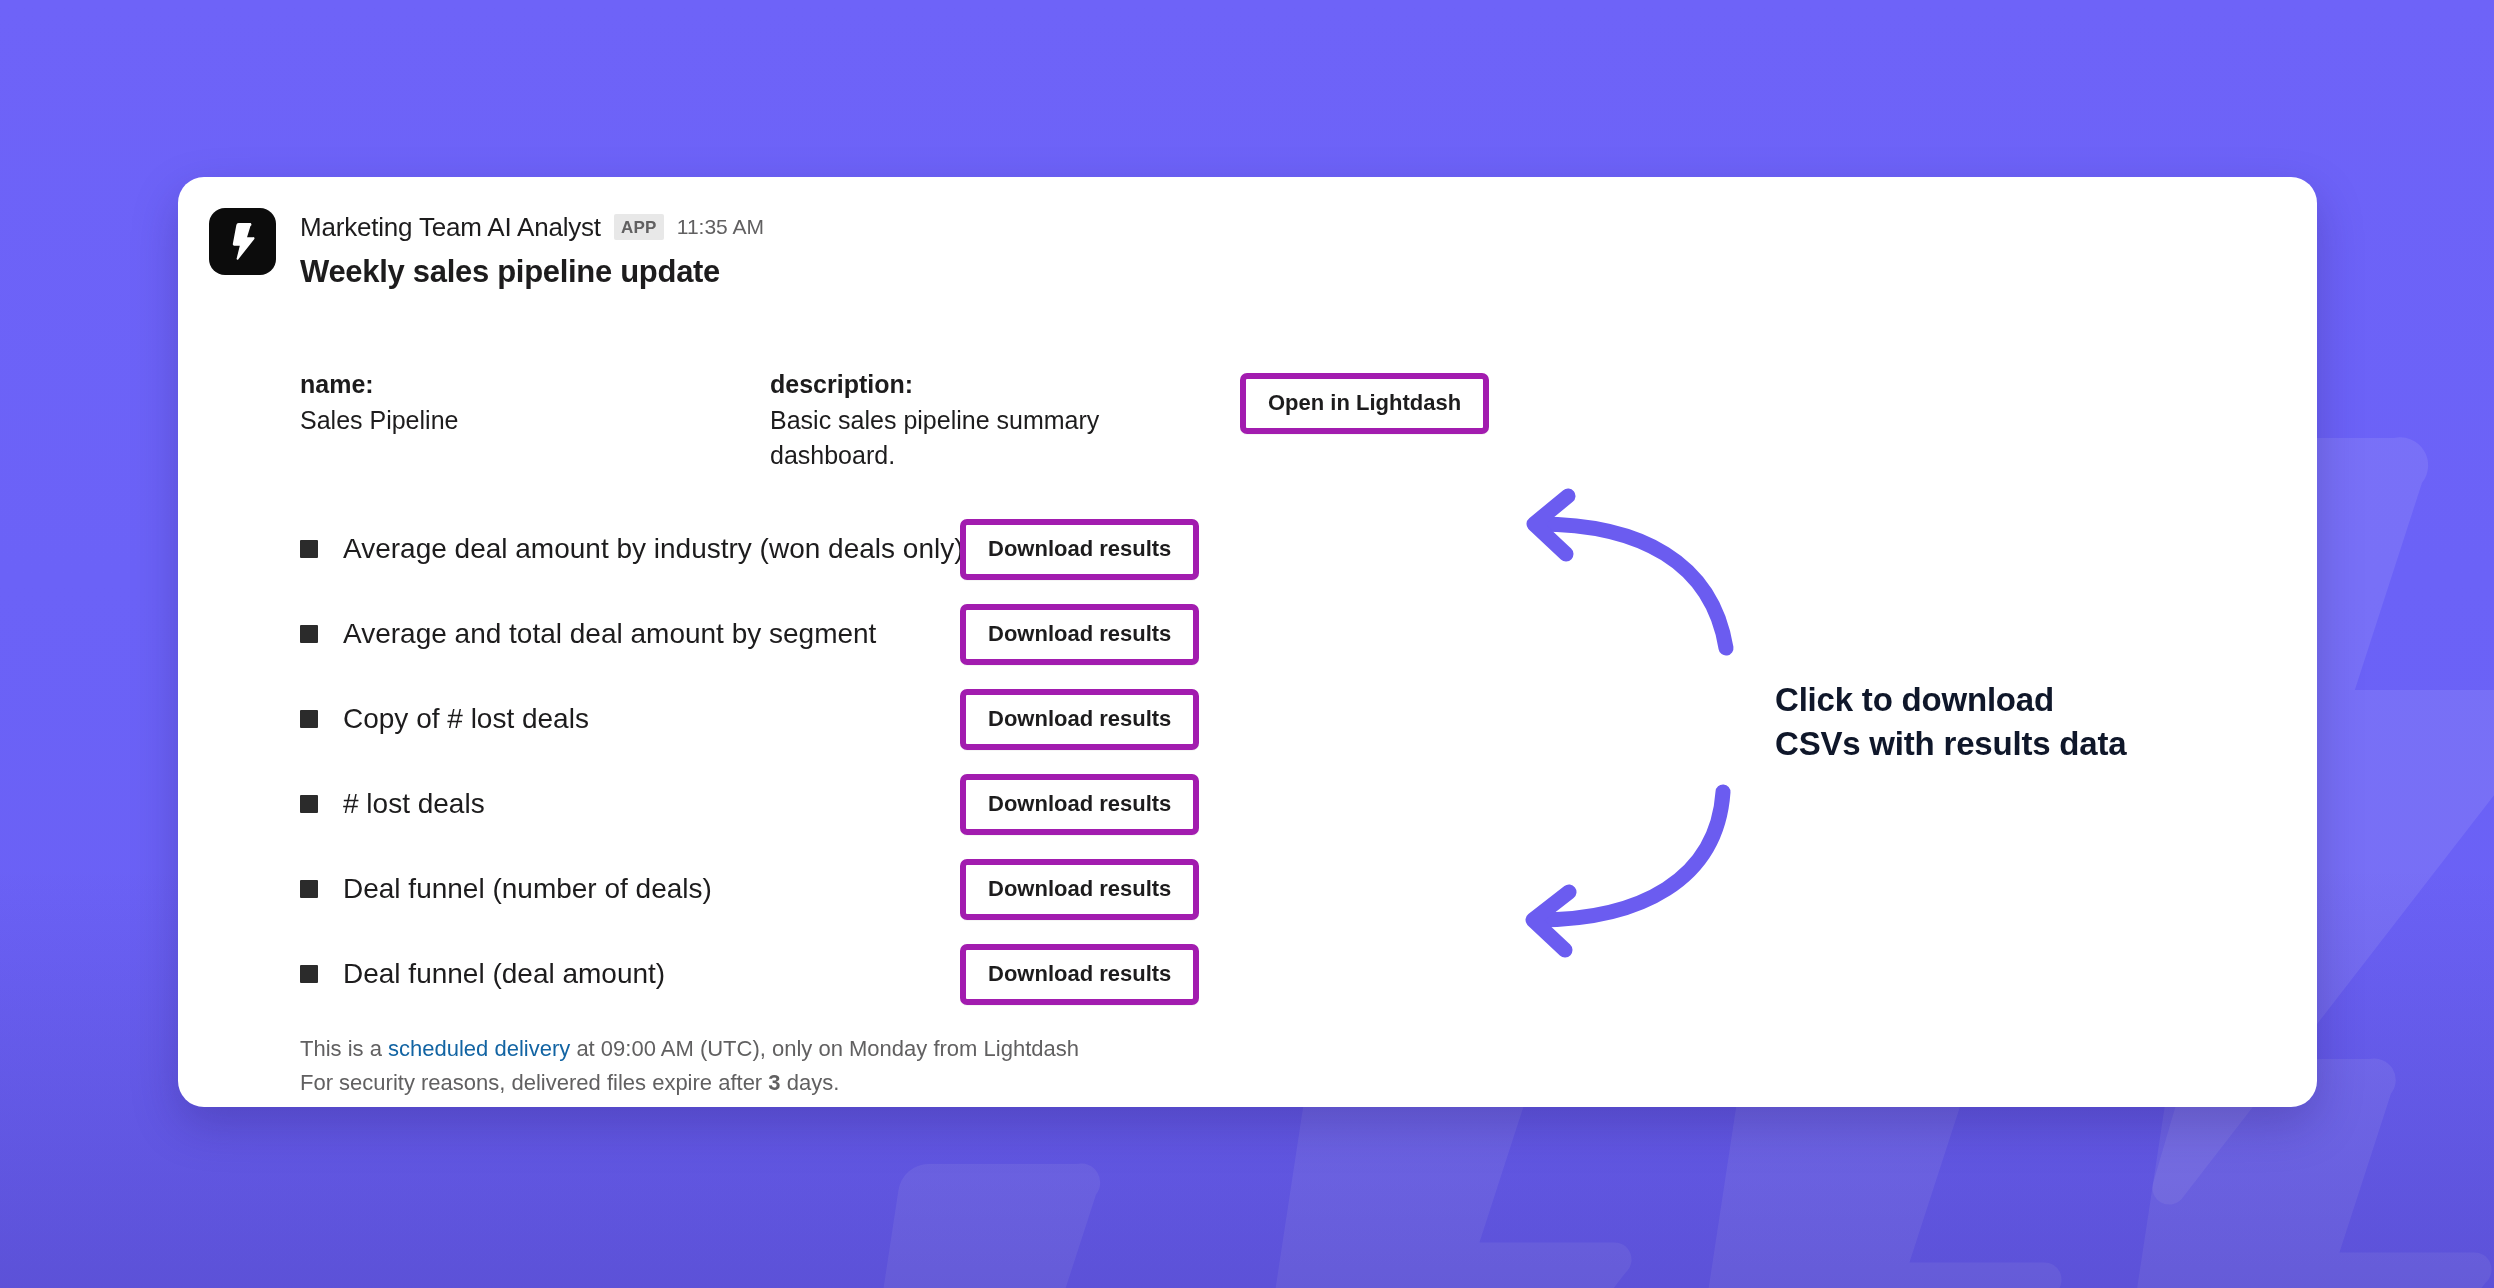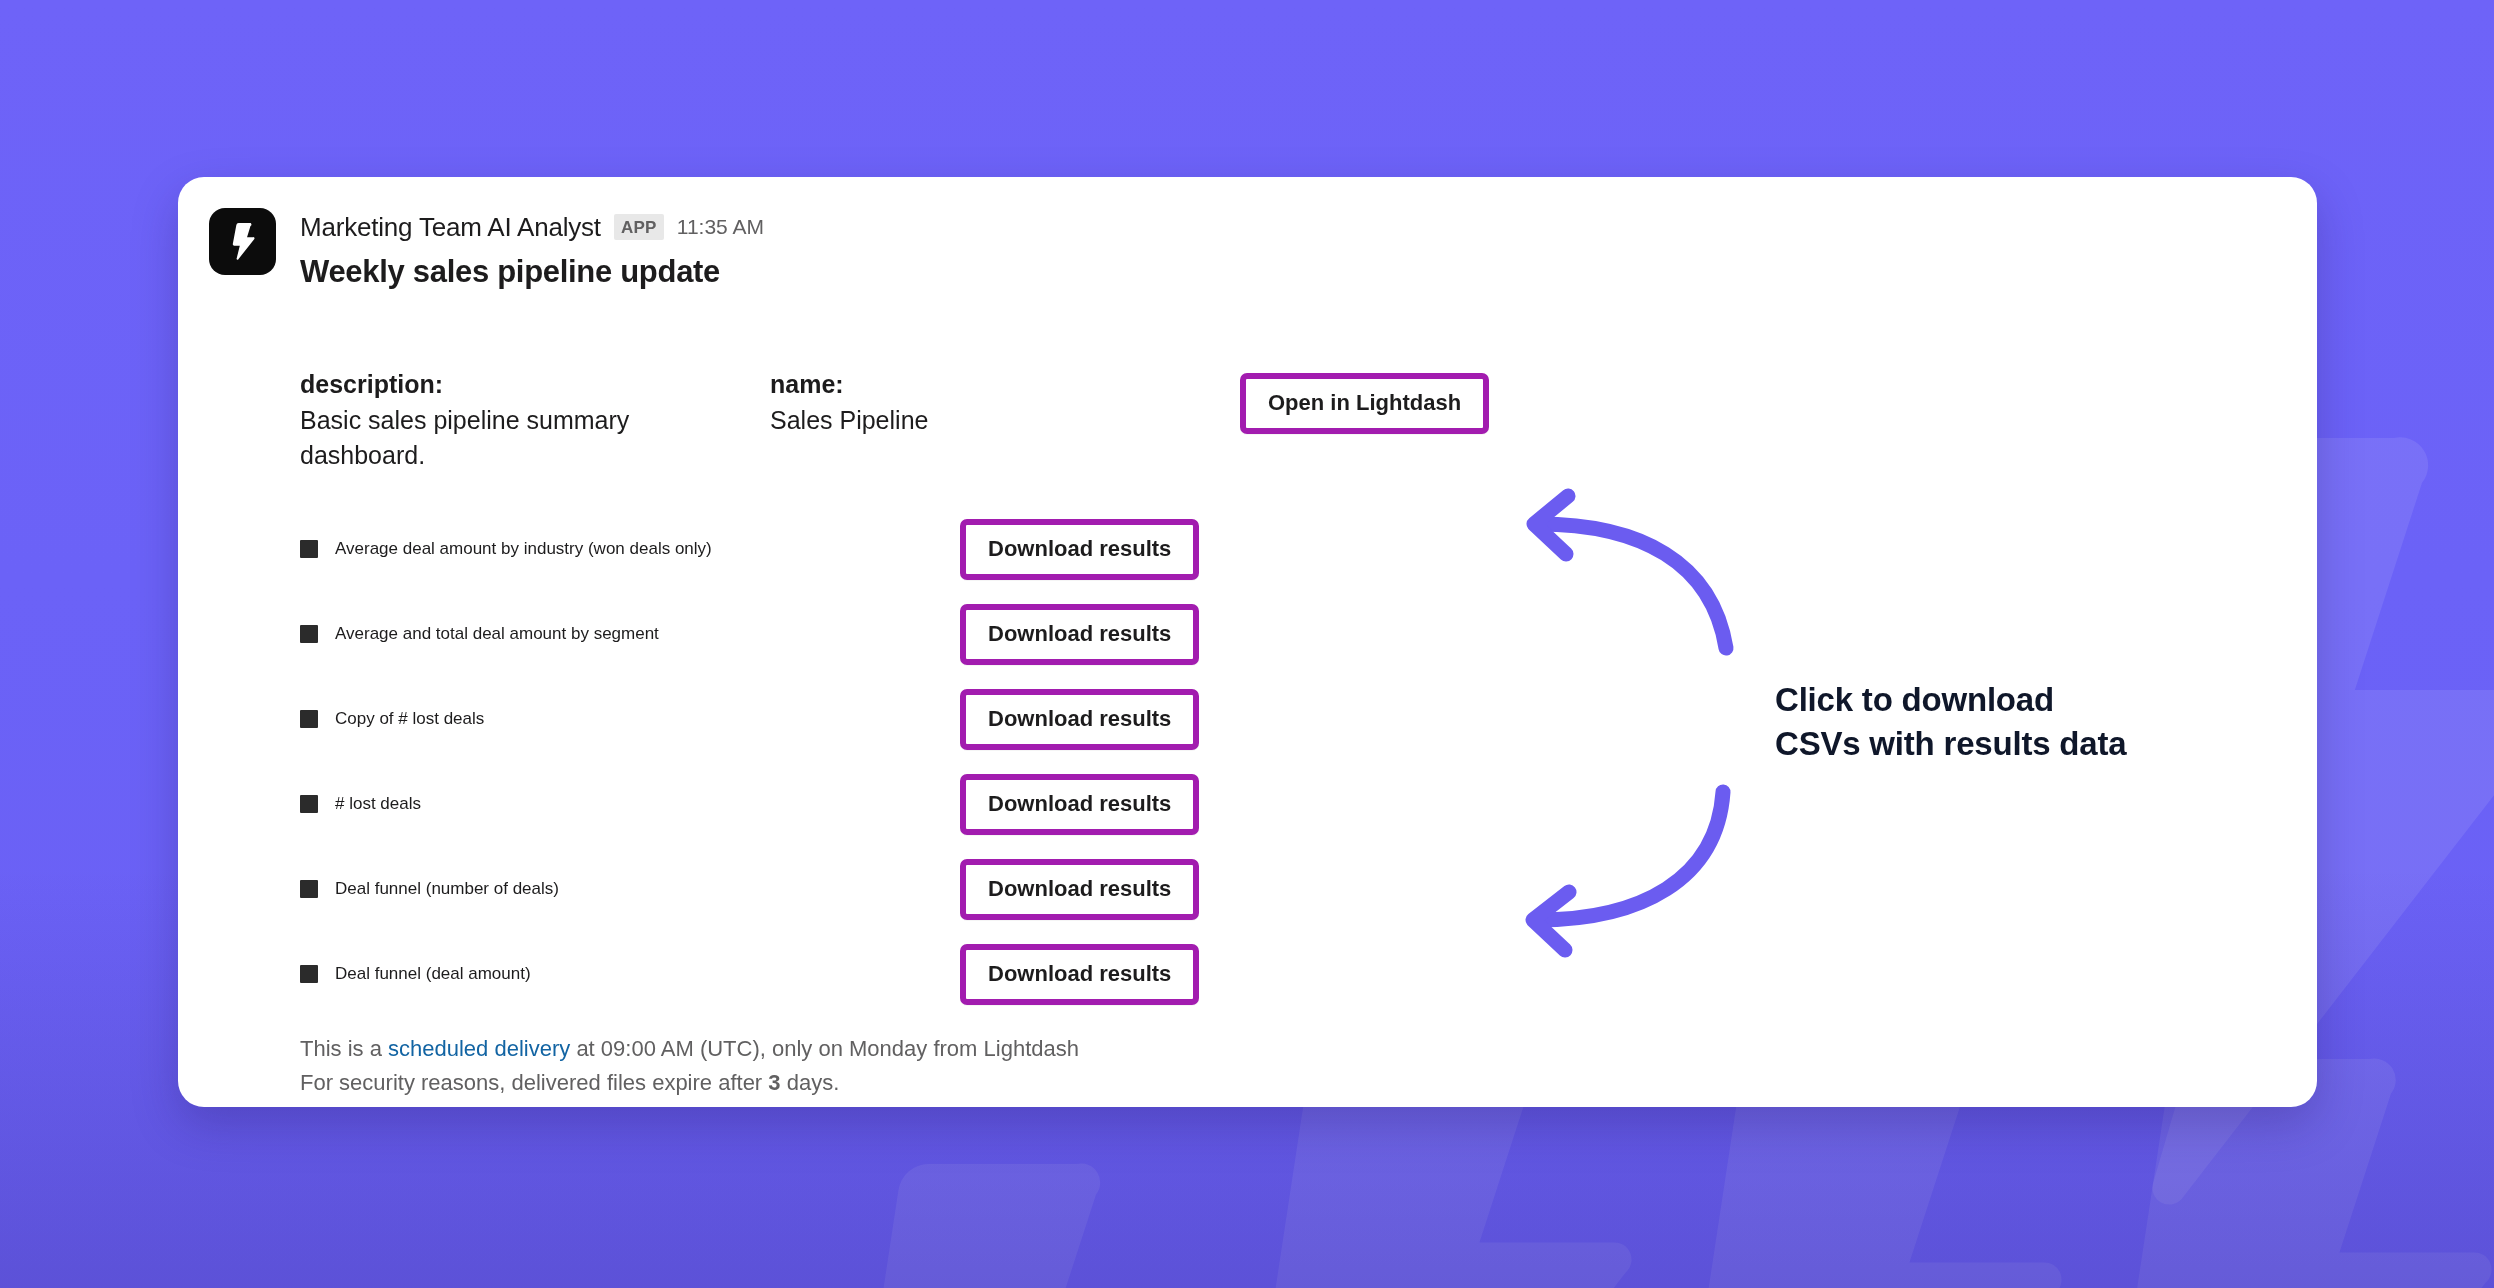--- a/index.html
+++ b/index.html
@@ -152,23 +152,24 @@
     align-items:center;
     gap:17px;
   }
   .bullet-square {
     width:18px; height:18px;
     background:#2B2B2B;
     flex:none;
     border-radius:1px;
   }
   .chart-label {
-    font-size:17px;
+    font-size:28px;
     color:#1D1C1D;
     white-space:nowrap;
+    margin-left:8px;
   }
 
   
   #message-footer {
     margin-top:22px;
     font-size:22px;
     color:#616061;
     line-height:1.58;
   }
   #message-footer a {
@@ -234,26 +235,26 @@
         <span id="timestamp">11:35 AM</span>
       </div>
       <div id="message-title">Weekly sales pipeline update</div>
     </div>
   </div>
 
   <div id="message-body">
 
     <div class="meta-row">
       <div class="meta-field">
+        <div class="meta-label">name:</div>
+        <div class="meta-value">Sales Pipeline</div>
+      </div>
+      <div class="meta-field">
         <div class="meta-label">description:</div>
         <div class="meta-value">Basic sales pipeline summary dashboard.</div>
-      </div>
-      <div class="meta-field">
-        <div class="meta-label">name:</div>
-        <div class="meta-value">Sales Pipeline</div>
       </div>
       <div class="meta-action">
         <button class="slack-btn">Open in Lightdash</button>
       </div>
     </div>
 
     <div id="chart-list">
         <div class="chart-row">
           <div class="chart-label-wrap">
             <span class="bullet-square"></span>

